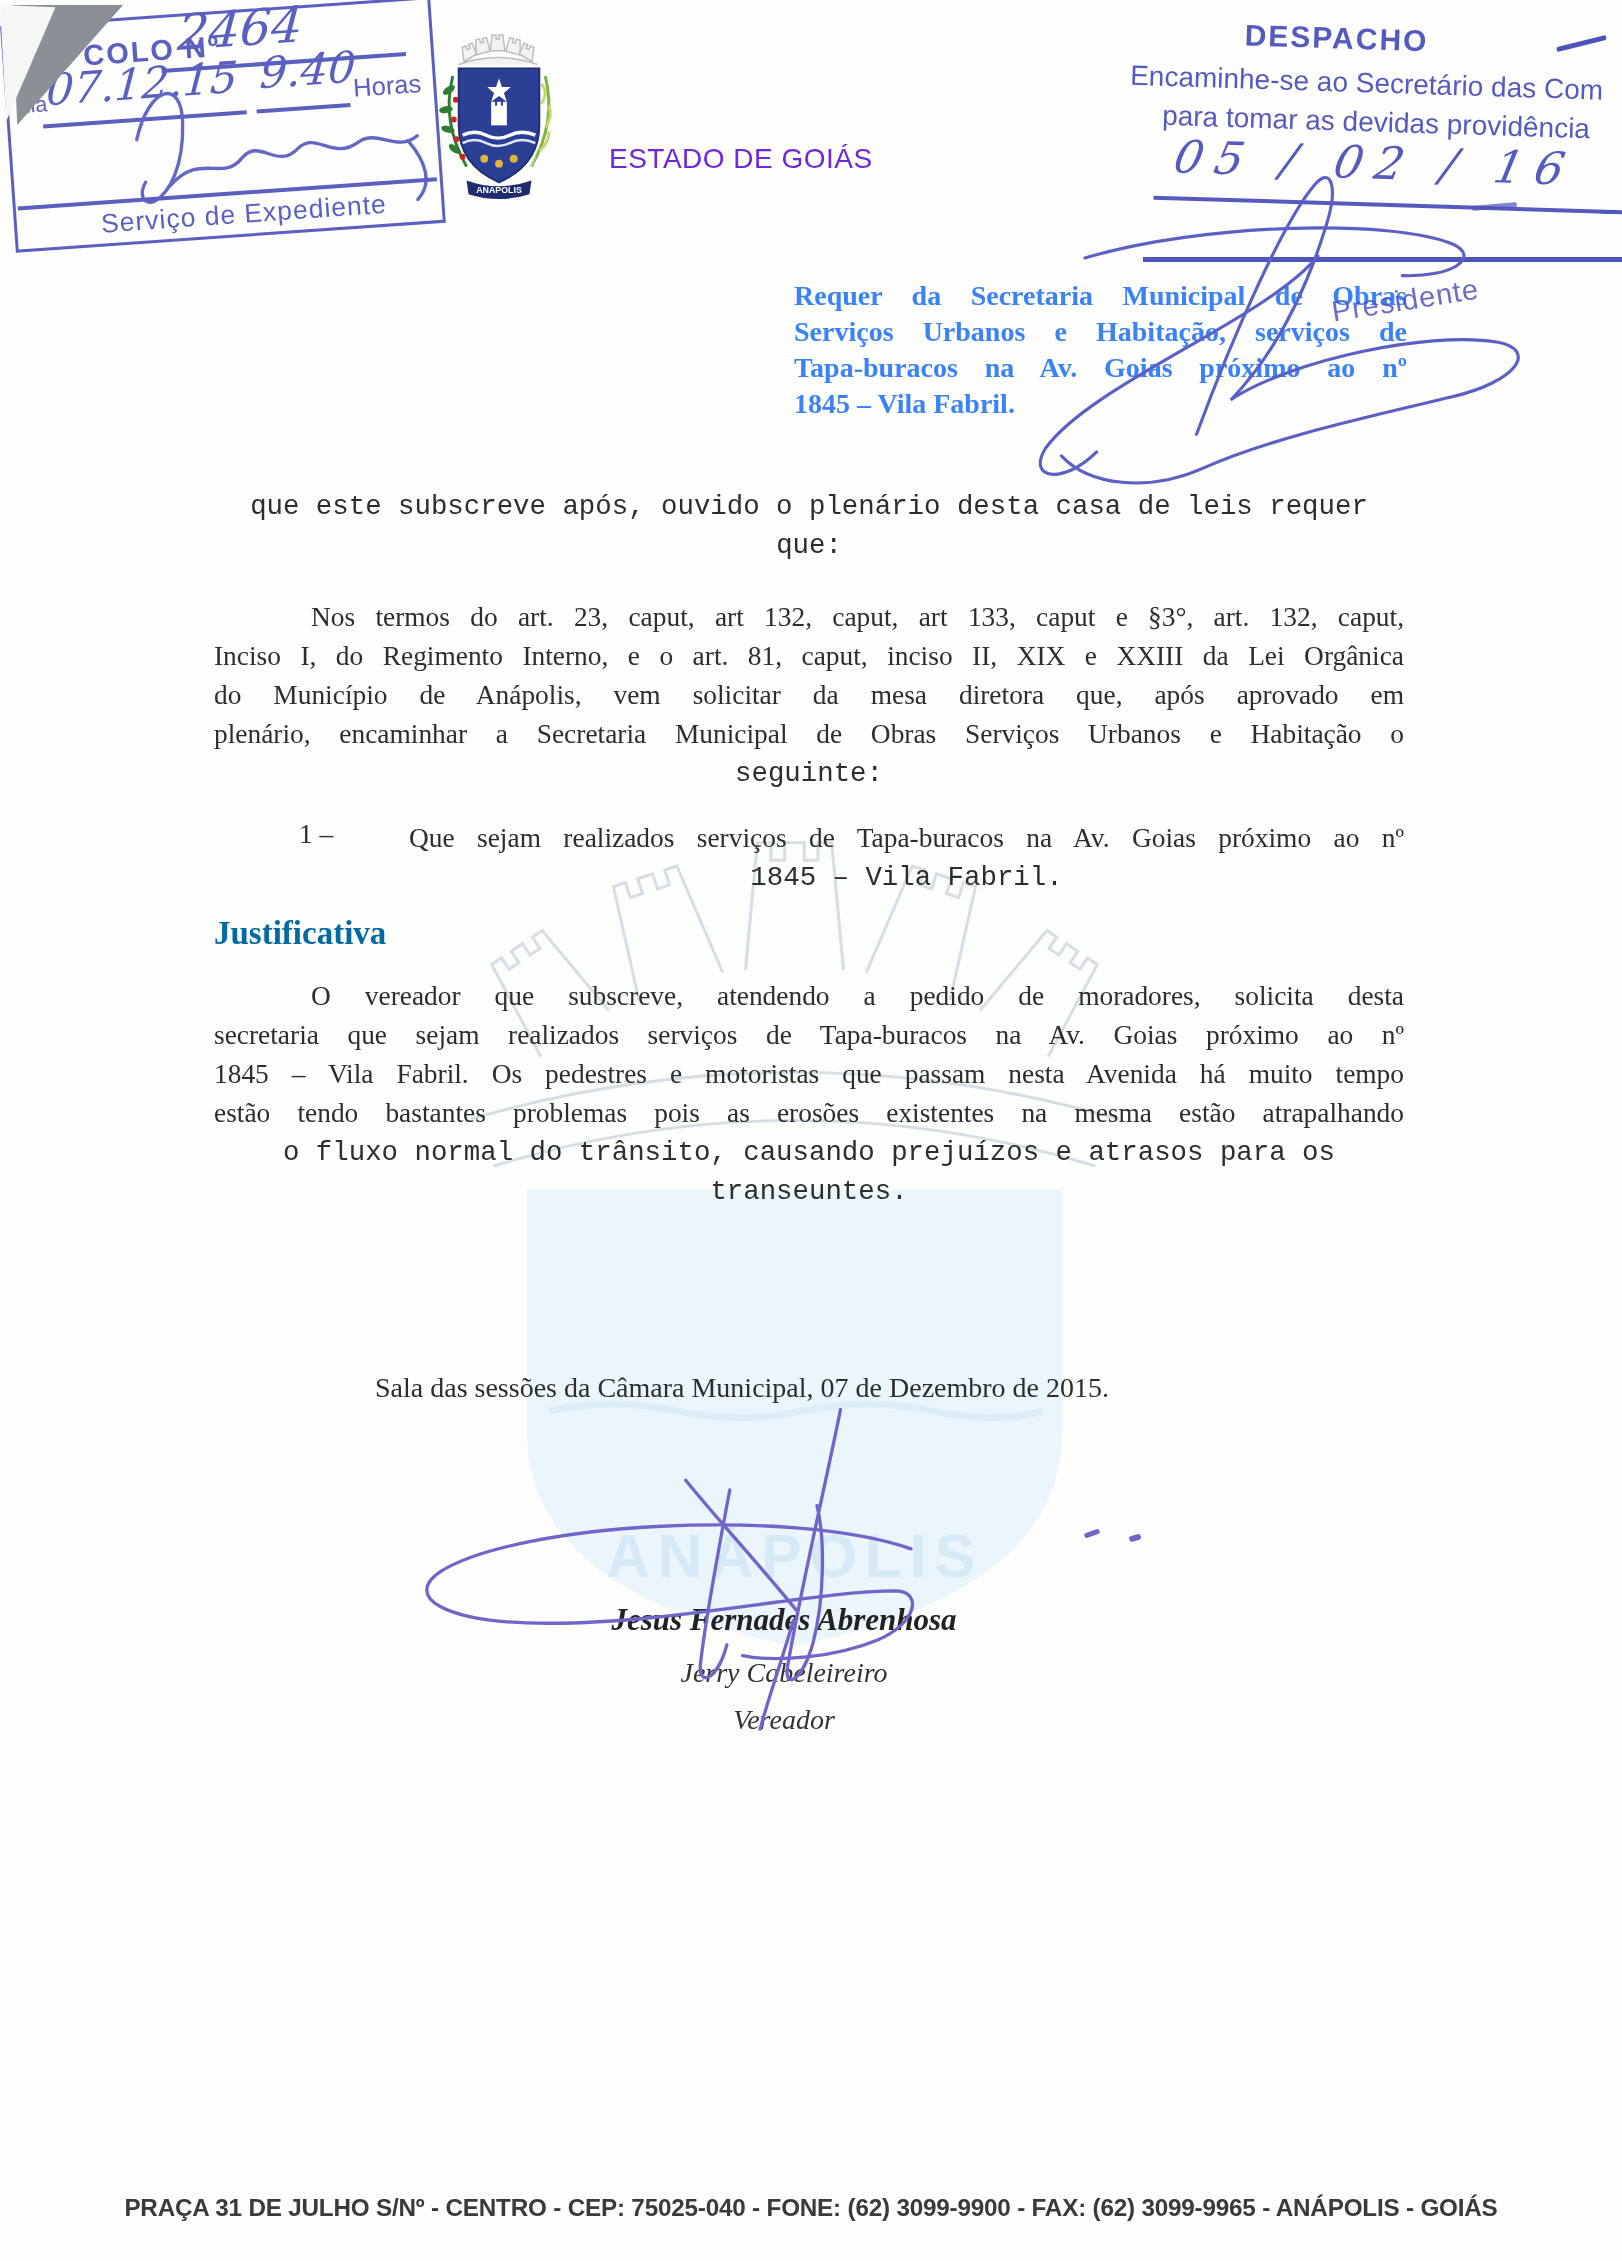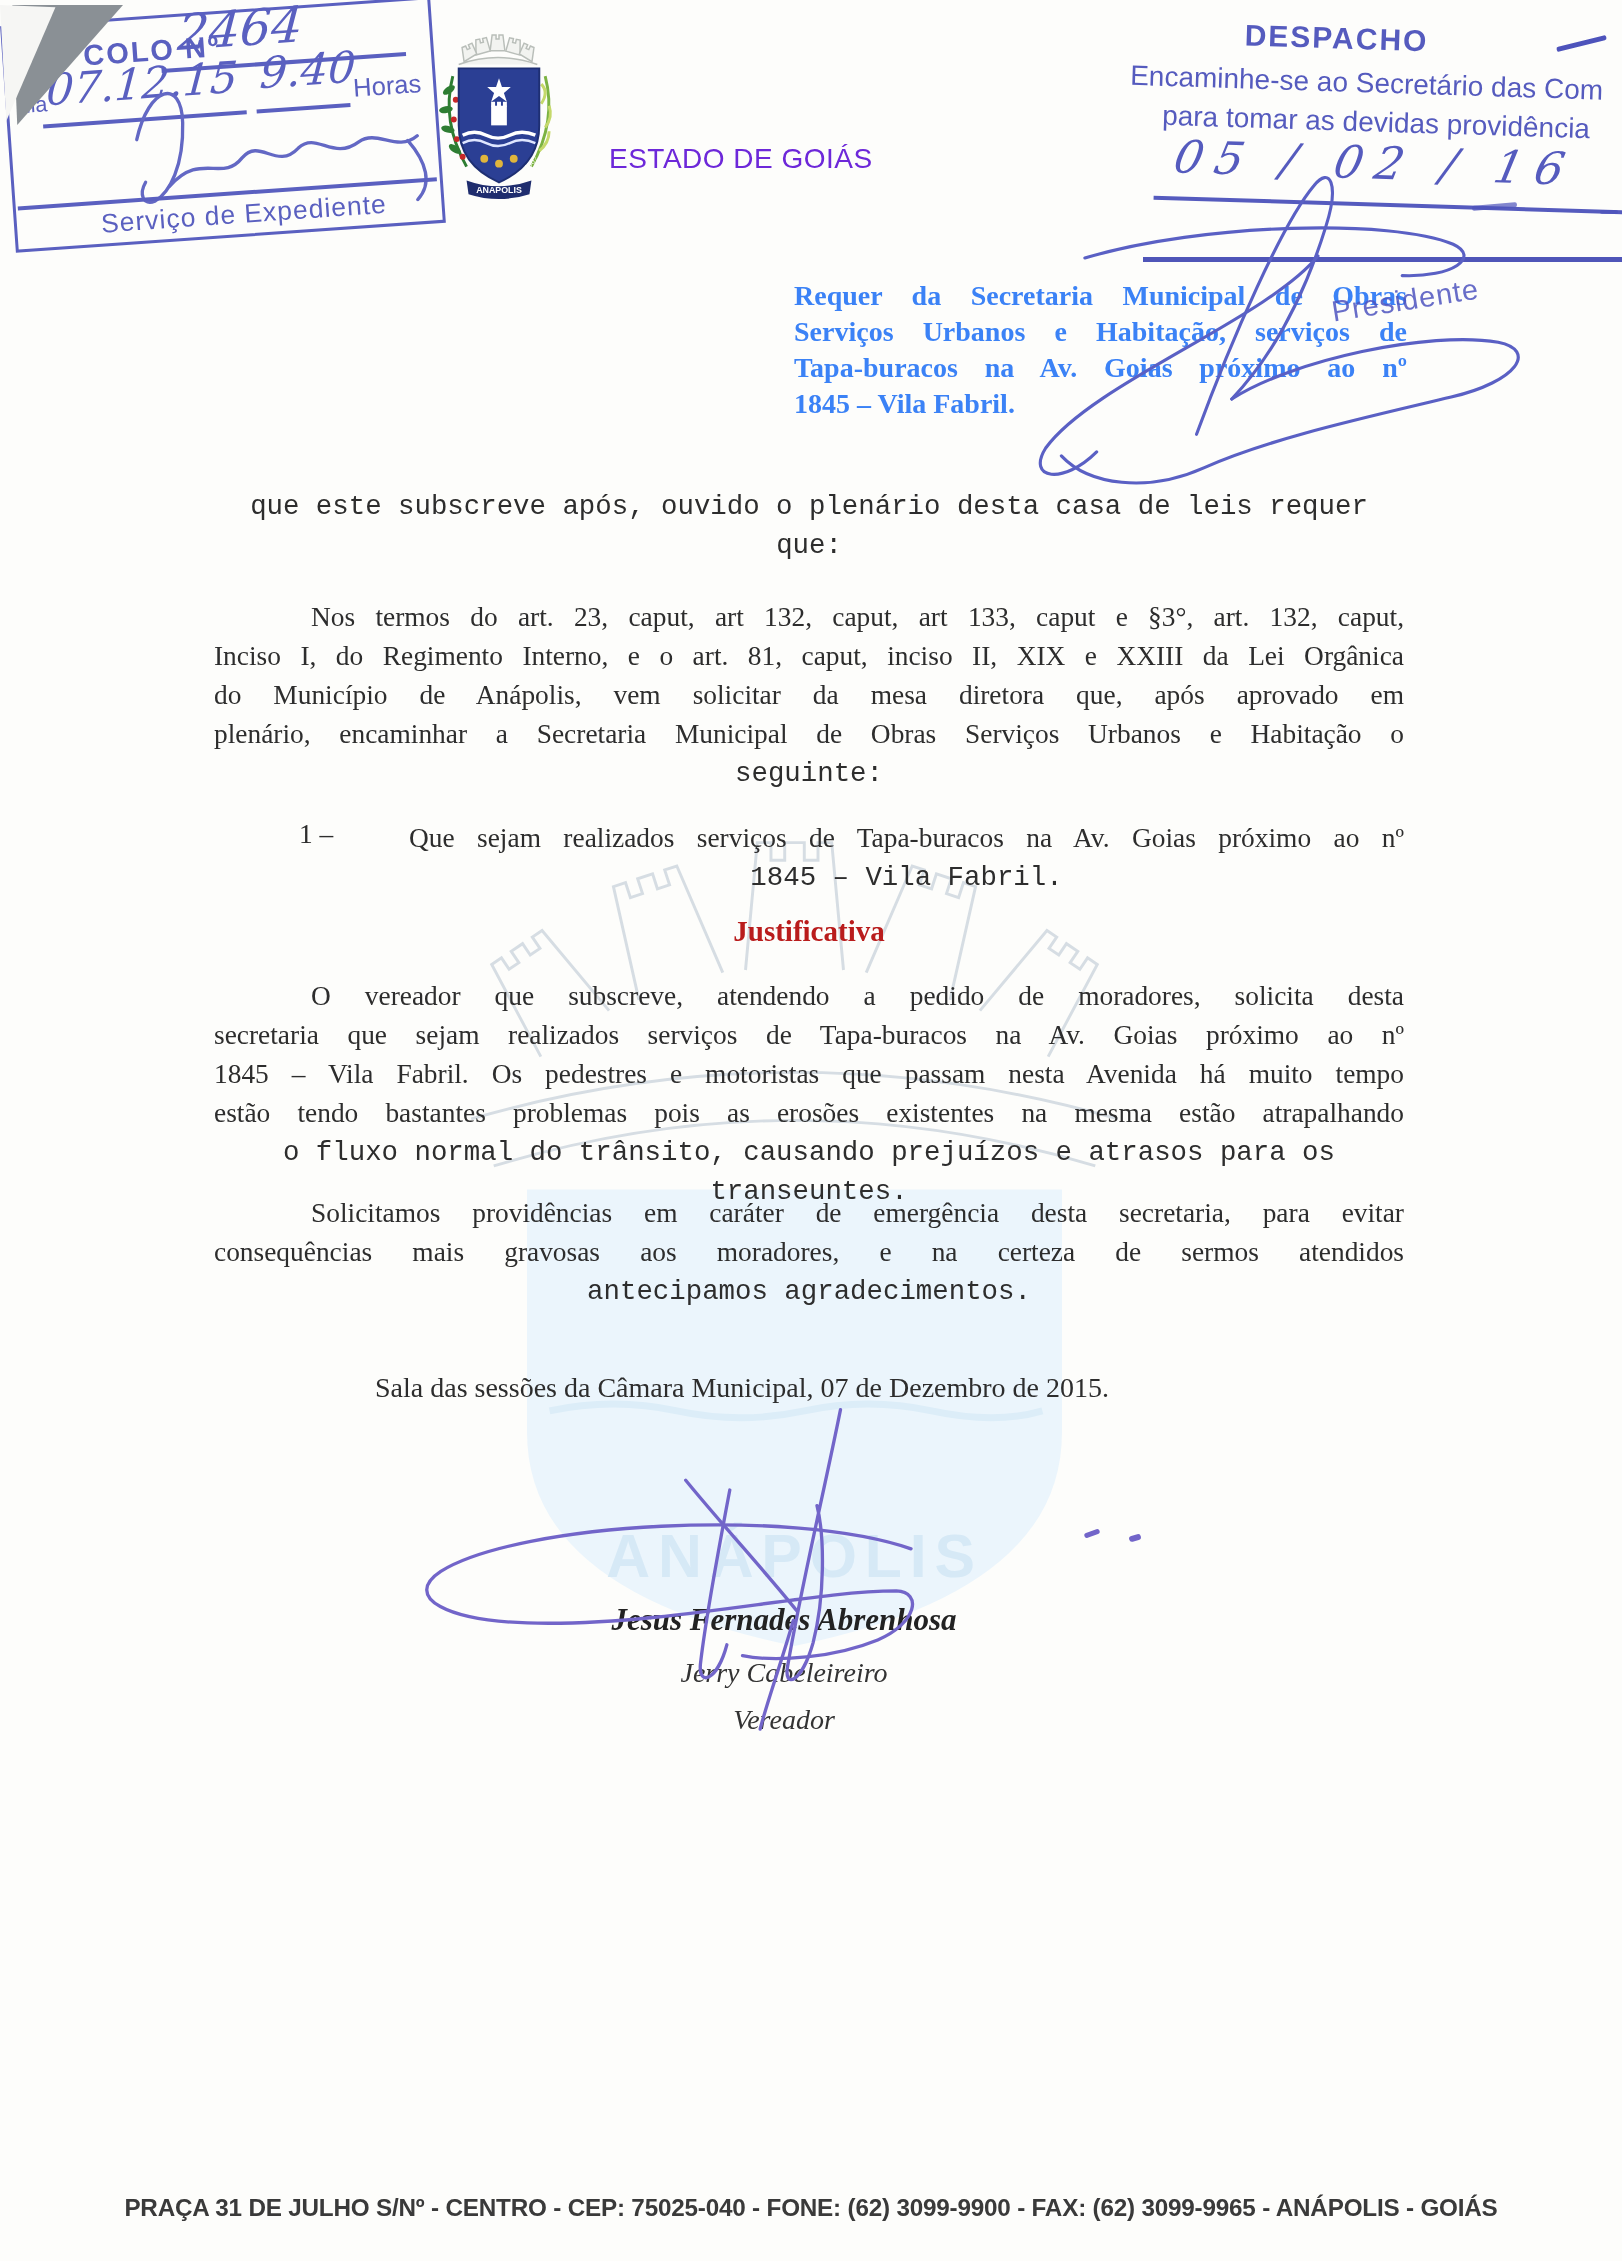--- a/index.html
+++ b/index.html
@@ -72,22 +72,22 @@
   
   .content{position:absolute;left:214px;width:1190px;z-index:2;font-size:27.4px;color:var(--text_ink);}
   .content div{line-height:39px;min-height:39px;}
   .jl{text-align:justify;text-align-last:justify;}
   .ll{text-align:center;font-family:Liberation Mono, monospace;}
   .ind{padding-left:97px;}
   .p1{top:487px;} .p2{top:598px;}
   .itemblk{top:819px;}
   .item-num{position:absolute;left:85px;top:0;}
   .item-ind{padding-left:195px;}
-  .jhead{position:absolute;left:214px;top:915px;width:1190px;text-align:center;z-index:2;
-    font-size:29px;font-weight:bold;color:#b91c1c;}
+  .jhead{position:absolute;left:214px;top:915px;width:1190px;z-index:2;
+    font-size:33px;font-weight:bold;color:#0369a1;}
   .p3{top:977px;} .p4{top:1194px;}
   .dateline{position:absolute;left:375px;top:1372px;z-index:2;font-size:28px;color:var(--text_ink);white-space:nowrap;}
 
   
   .main-sig{position:absolute;left:382px;top:1390px;z-index:3;}
   .sig-name{position:absolute;left:392px;top:1602px;width:784px;text-align:center;z-index:2;
     font-size:31px;font-weight:bold;font-style:italic;color:#222;}
   .sig-alias{position:absolute;left:392px;top:1657px;width:784px;text-align:center;z-index:2;
     font-size:28px;font-style:italic;color:#333;}
   .sig-role{position:absolute;left:392px;top:1704px;width:784px;text-align:center;z-index:2;
@@ -244,25 +244,20 @@
   <div class="jhead">Justificativa</div>
 
   <div class="content p3" style="position:absolute;">
     <div class="jl ind">O vereador que subscreve, atendendo a pedido de moradores, solicita desta</div>
     <div class="jl">secretaria que sejam realizados serviços de Tapa-buracos na Av. Goias próximo ao nº</div>
     <div class="jl">1845 – Vila Fabril. Os pedestres e motoristas que passam nesta Avenida há muito tempo</div>
     <div class="jl">estão tendo bastantes problemas pois as erosões existentes na mesma estão atrapalhando</div>
     <div class="ll">o fluxo normal do trânsito, causando prejuízos e atrasos para os transeuntes.</div>
   </div>
 
-  <div class="content p4" style="position:absolute;">
-    <div class="jl ind">Solicitamos providências em caráter de emergência desta secretaria, para evitar</div>
-    <div class="jl">consequências mais gravosas aos moradores, e na certeza de sermos atendidos</div>
-    <div class="ll">antecipamos agradecimentos.</div>
-  </div>
 
   <div class="dateline">Sala das sessões da Câmara Municipal, 07 de Dezembro de 2015.</div>
 
   <svg class="main-sig" width="627" height="348" viewBox="0 0 640 355">
     <g stroke="#7265c9" stroke-width="3.4" fill="none" stroke-linecap="round">
       <path d="M 468 20 C 452 100 428 200 414 282 C 410 305 428 300 440 258 C 452 212 452 150 444 118"></path>
       <path d="M 355 102 C 344 160 330 235 325 280 C 323 303 342 297 352 260"></path>
       <path d="M 310 92 C 345 135 392 186 424 226"></path>
       <path d="M 540 162 C 420 120 140 135 60 185 C 22 210 60 238 170 238 C 300 238 440 205 525 205 C 552 206 546 238 506 255 C 462 273 402 278 368 271"></path>
       <path d="M 420 235 C 405 286 392 322 386 346"></path>

